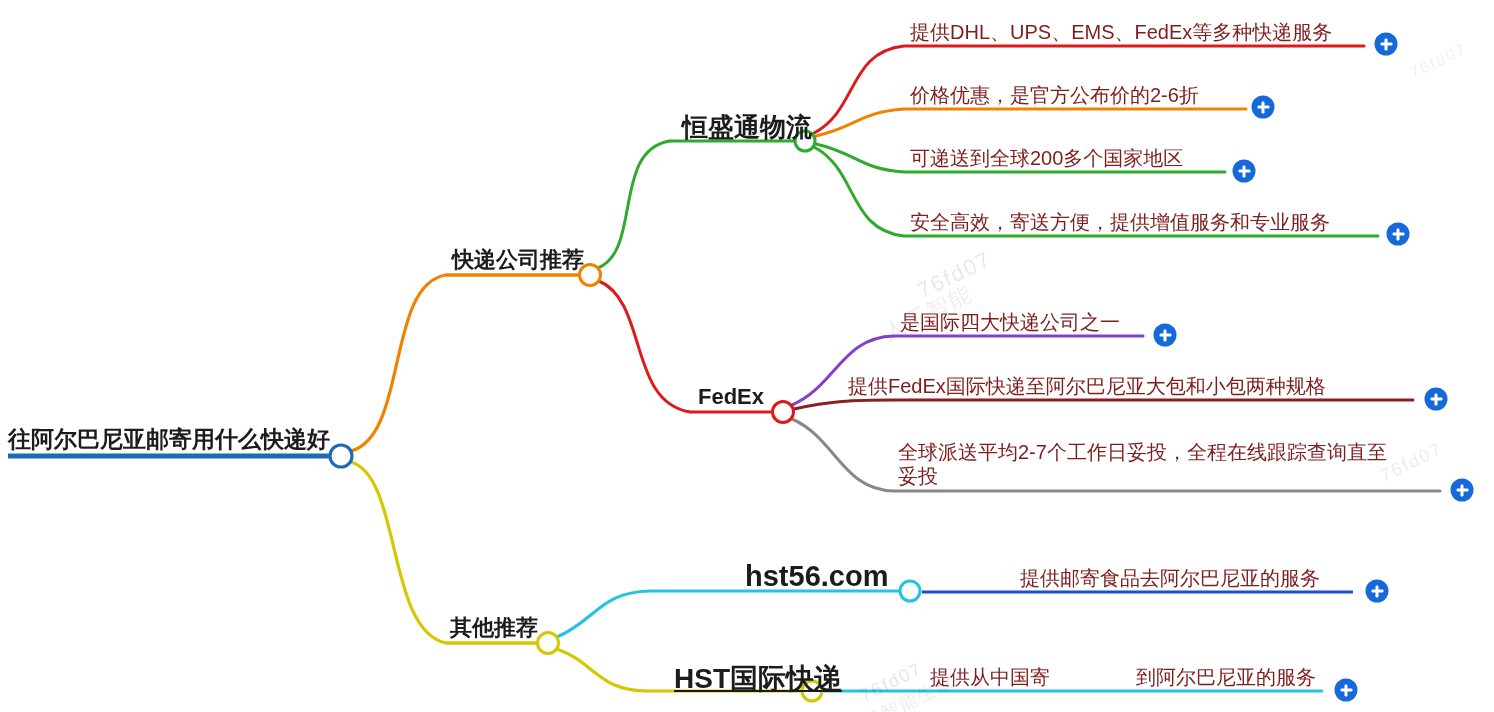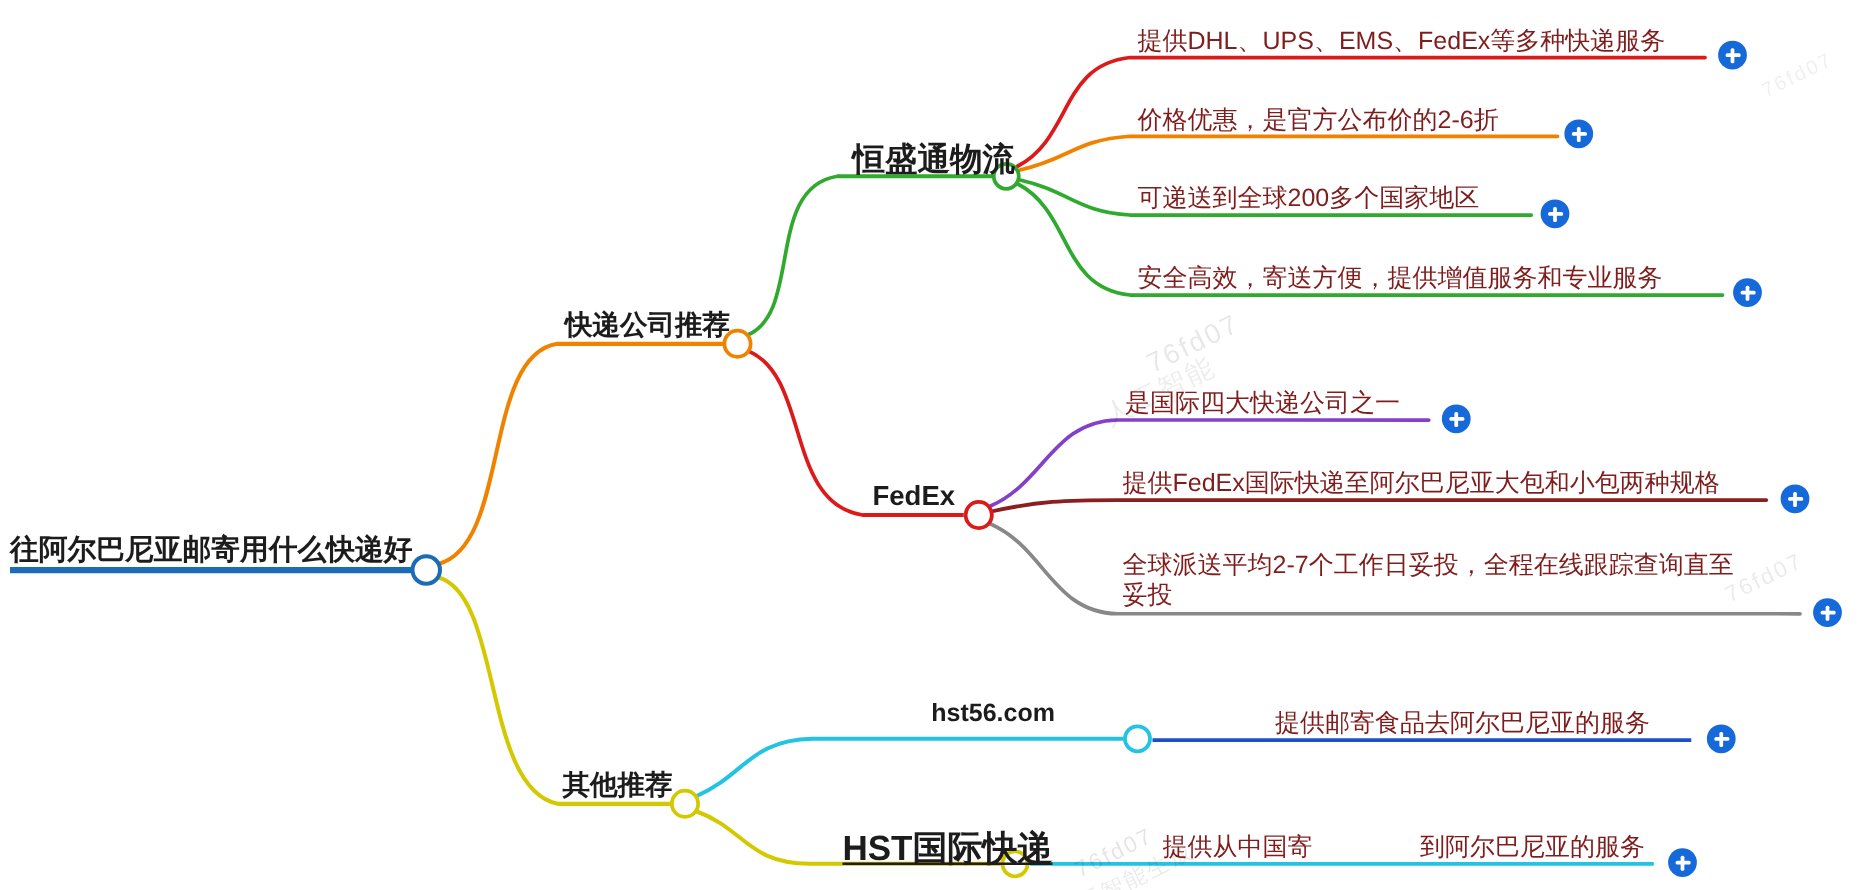--- a/index.html
+++ b/index.html
@@ -76,30 +76,30 @@
     <circle cx="548" cy="643" r="10.5" fill="#ffffff" stroke="#d4c800" stroke-width="3"></circle>
     <circle cx="910" cy="591" r="10" fill="#ffffff" stroke="#23c3e3" stroke-width="3"></circle>
     <circle cx="812" cy="691" r="10" fill="#ffffff" stroke="#d4c800" stroke-width="3"></circle>
   </svg>
 
   <div class="node-lbl" style="left:8px;top:424px;font-size:23px;">往阿尔巴尼亚邮寄用什么快递好</div>
   <div class="node-lbl" style="left:452px;top:245px;font-size:22px;">快递公司推荐</div>
   <div class="node-lbl" style="left:682px;top:110px;font-size:26px;">恒盛通物流</div>
   <div class="node-lbl" style="left:698px;top:384px;font-size:22px;">FedEx</div>
   <div class="node-lbl" style="left:450px;top:613px;font-size:22px;">其他推荐</div>
-  <div class="node-lbl" style="left:745px;top:560px;font-size:20px;">hst56.com</div>
+  <div class="node-lbl" style="left:745px;top:560px;font-size:29px;">hst56.com</div>
   <div class="node-lbl" style="left:674px;top:660px;font-size:28px;text-decoration:underline;">HST国际快递</div>
 
   <div class="leaf-lbl" style="left:910px;top:19px;">提供DHL、UPS、EMS、FedEx等多种快递服务</div>
   <div class="leaf-lbl" style="left:910px;top:82px;">价格优惠，是官方公布价的2-6折</div>
   <div class="leaf-lbl" style="left:910px;top:145px;">可递送到全球200多个国家地区</div>
   <div class="leaf-lbl" style="left:910px;top:209px;">安全高效，寄送方便，提供增值服务和专业服务</div>
 
   <div class="leaf-lbl" style="left:900px;top:309px;">是国际四大快递公司之一</div>
-  <div class="leaf-lbl" style="left:898px;top:373px;">提供FedEx国际快递至阿尔巴尼亚大包和小包两种规格</div>
+  <div class="leaf-lbl" style="left:848px;top:373px;">提供FedEx国际快递至阿尔巴尼亚大包和小包两种规格</div>
   <div class="leaf-lbl wrap" style="left:898px;top:440px;width:505px;">全球派送平均2-7个工作日妥投，全程在线跟踪查询直至妥投</div>
 
   <div class="leaf-lbl" style="left:930px;top:664px;"><span>提供从中国寄</span><span class="gap"></span><span>到阿尔巴尼亚的服务</span></div>
   <div class="leaf-lbl" style="left:1020px;top:565px;">提供邮寄食品去阿尔巴尼亚的服务</div>
 
   <div class="plus" style="left:1386px;top:44px;"></div>
   <div class="plus" style="left:1263px;top:107px;"></div>
   <div class="plus" style="left:1244px;top:171px;"></div>
   <div class="plus" style="left:1398px;top:234px;"></div>
   <div class="plus" style="left:1165px;top:335px;"></div>

